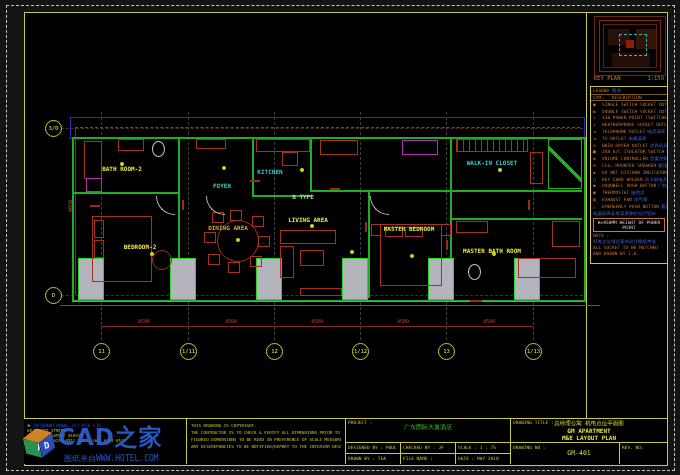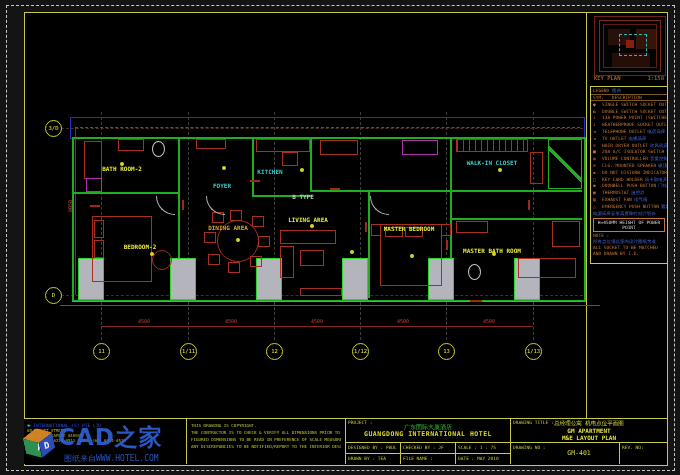--- a/index.html
+++ b/index.html
@@ -384,21 +384,20 @@
       <div class="cpl">THE CONTRACTOR IS TO CHECK &amp; VERIFY ALL DIMENSIONS PRIOR TO PROCEEDING WORK.</div>
       <div class="cpl">FIGURED DIMENSIONS TO BE READ IN PREFERENCE OF SCALE MEASUREMENT.</div>
       <div class="cpl">ANY DISCREPANCIES TO BE NOTIFIED/REPORT TO THE INTERIOR DESIGNER.</div>
   </div>
 
   <div class="tb tb-proj">
     <div class="trow1">
       <span class="lbl">PROJECT    :</span>
       <div class="pc">
         <div class="pcn">广东国际大厦酒店</div>
-        <div class="pen">GUANGDONG INTERNATIONAL HOTEL</div>
       </div>
     </div>
     <div class="trow2">
       <div class="fcell">DESIGNED BY : PAUL</div>
       <div class="fcell">CHECKED BY : JF</div>
       <div class="fcell">SCALE : 1 : 75</div>
     </div>
     <div class="trow3">
       <div class="fcell">DRAWN BY : TEA</div>
       <div class="fcell">FILE NAME :</div>

